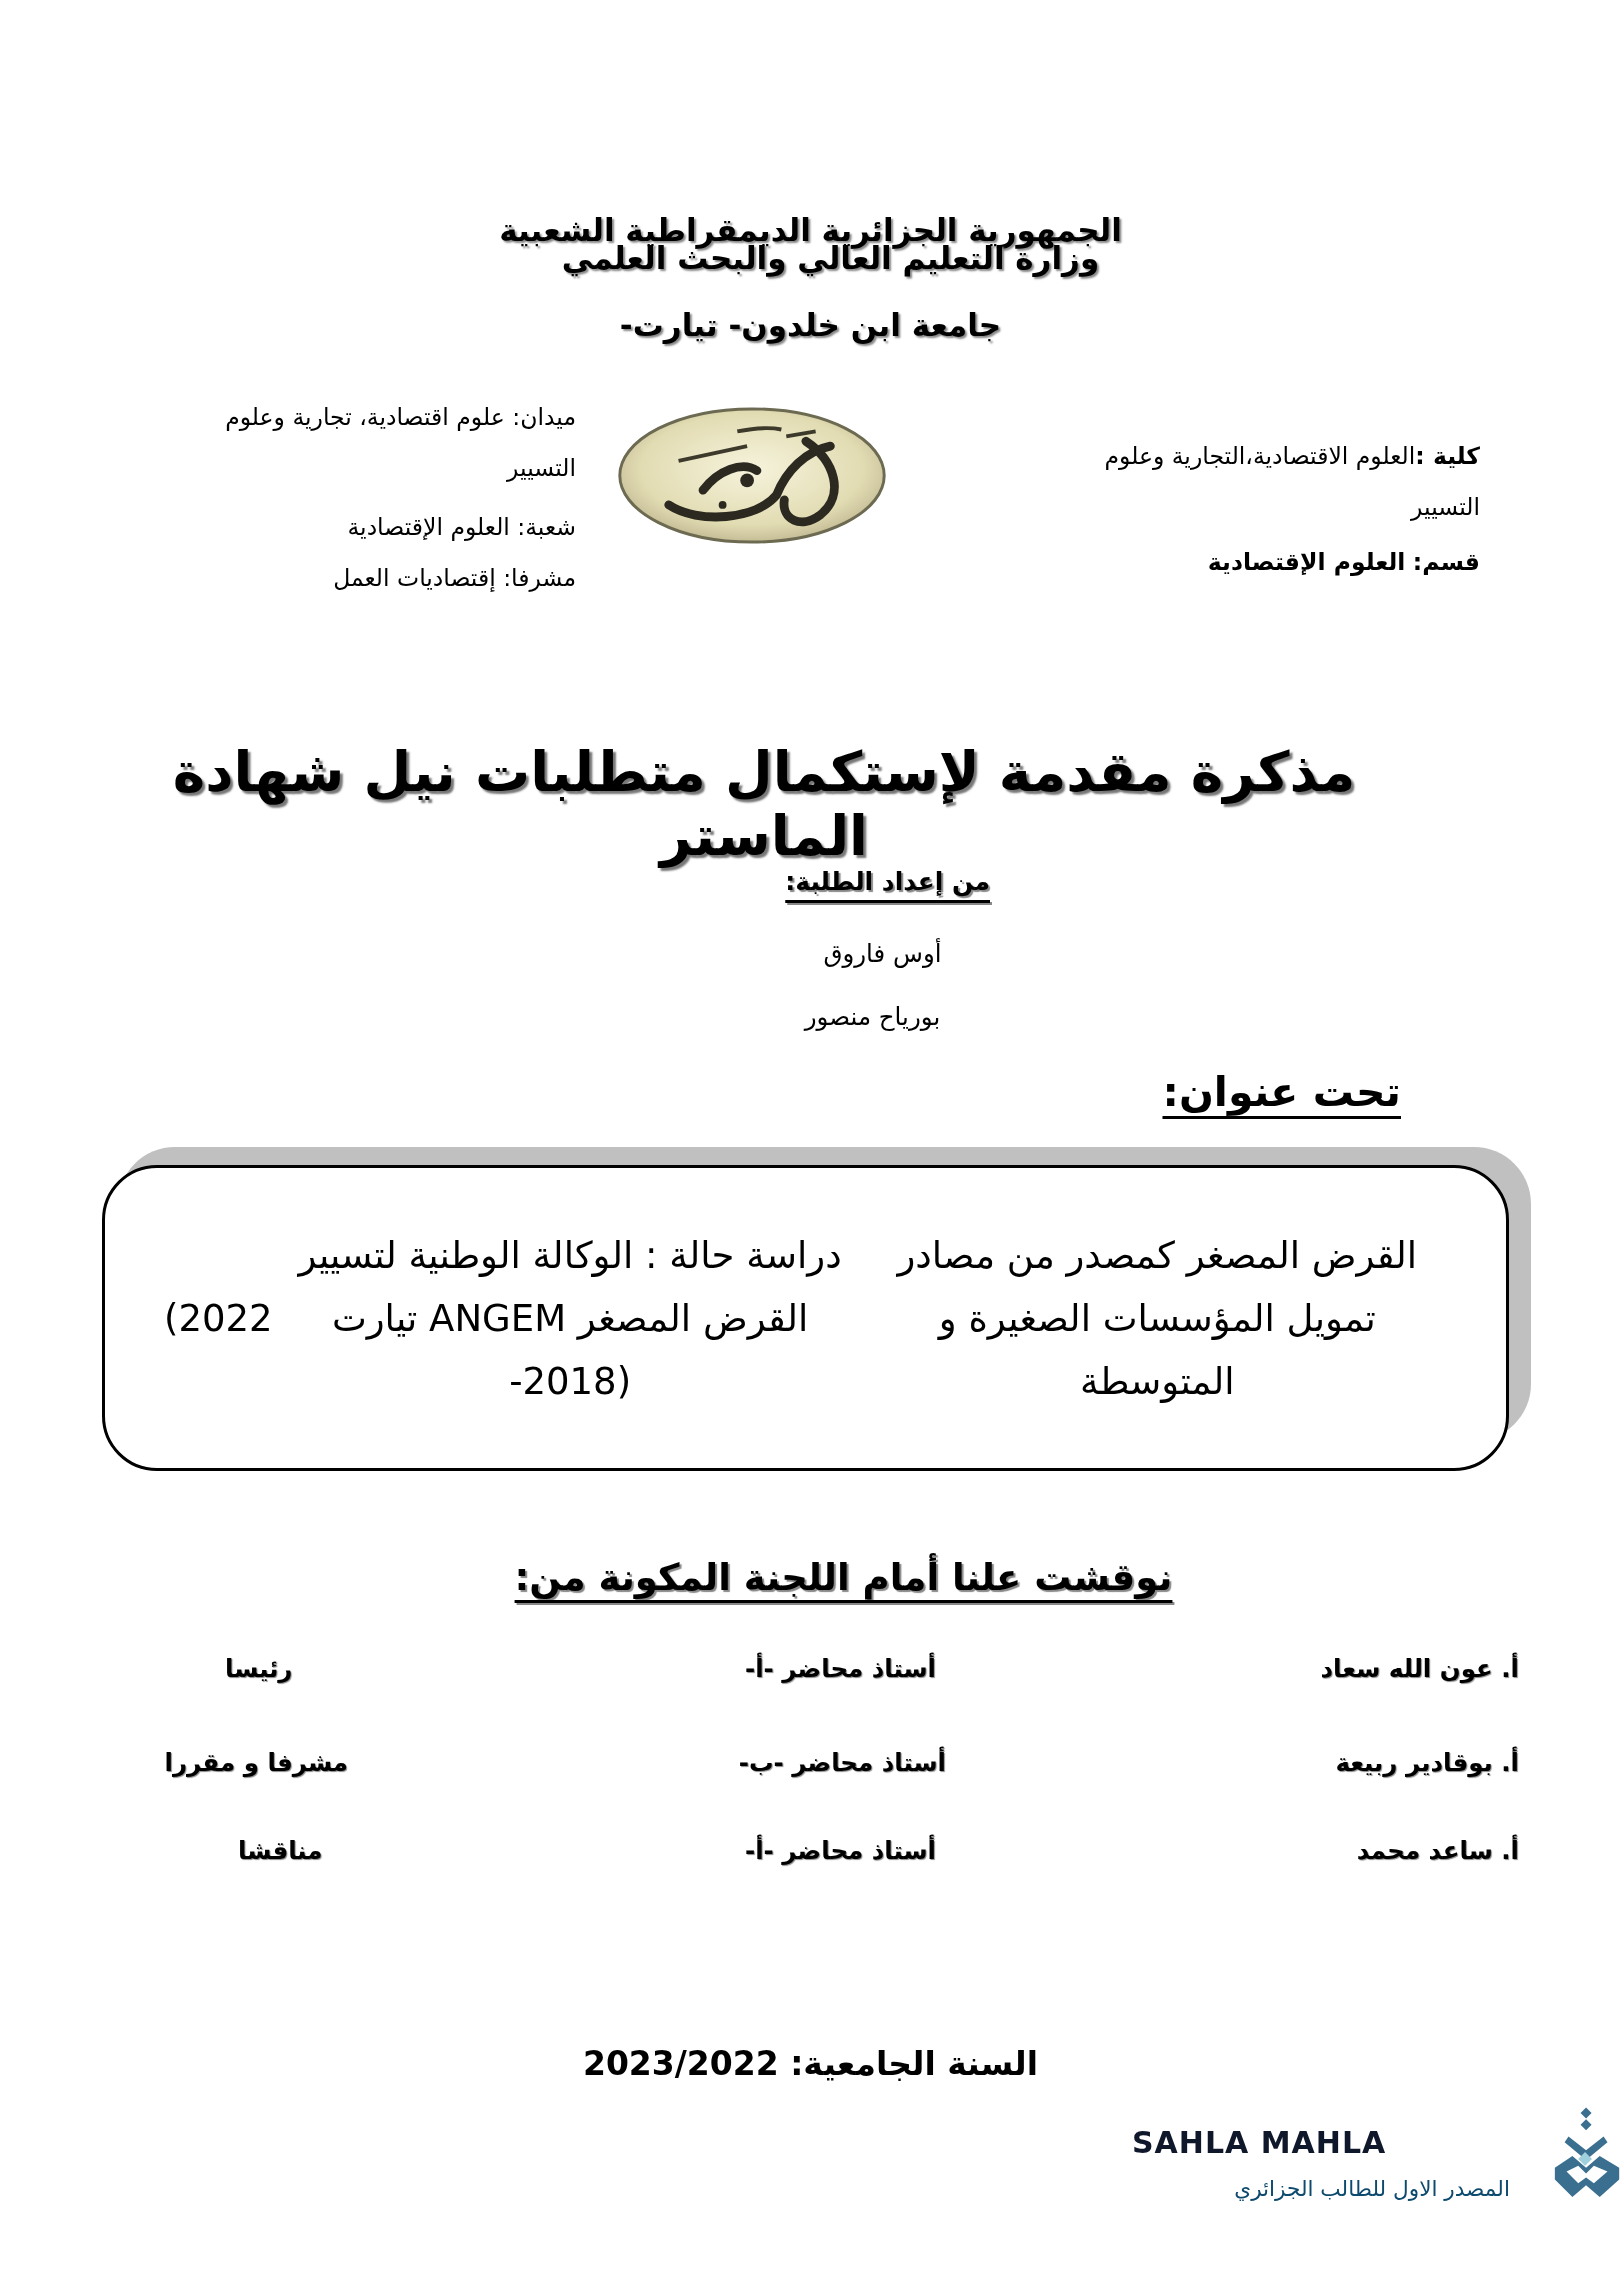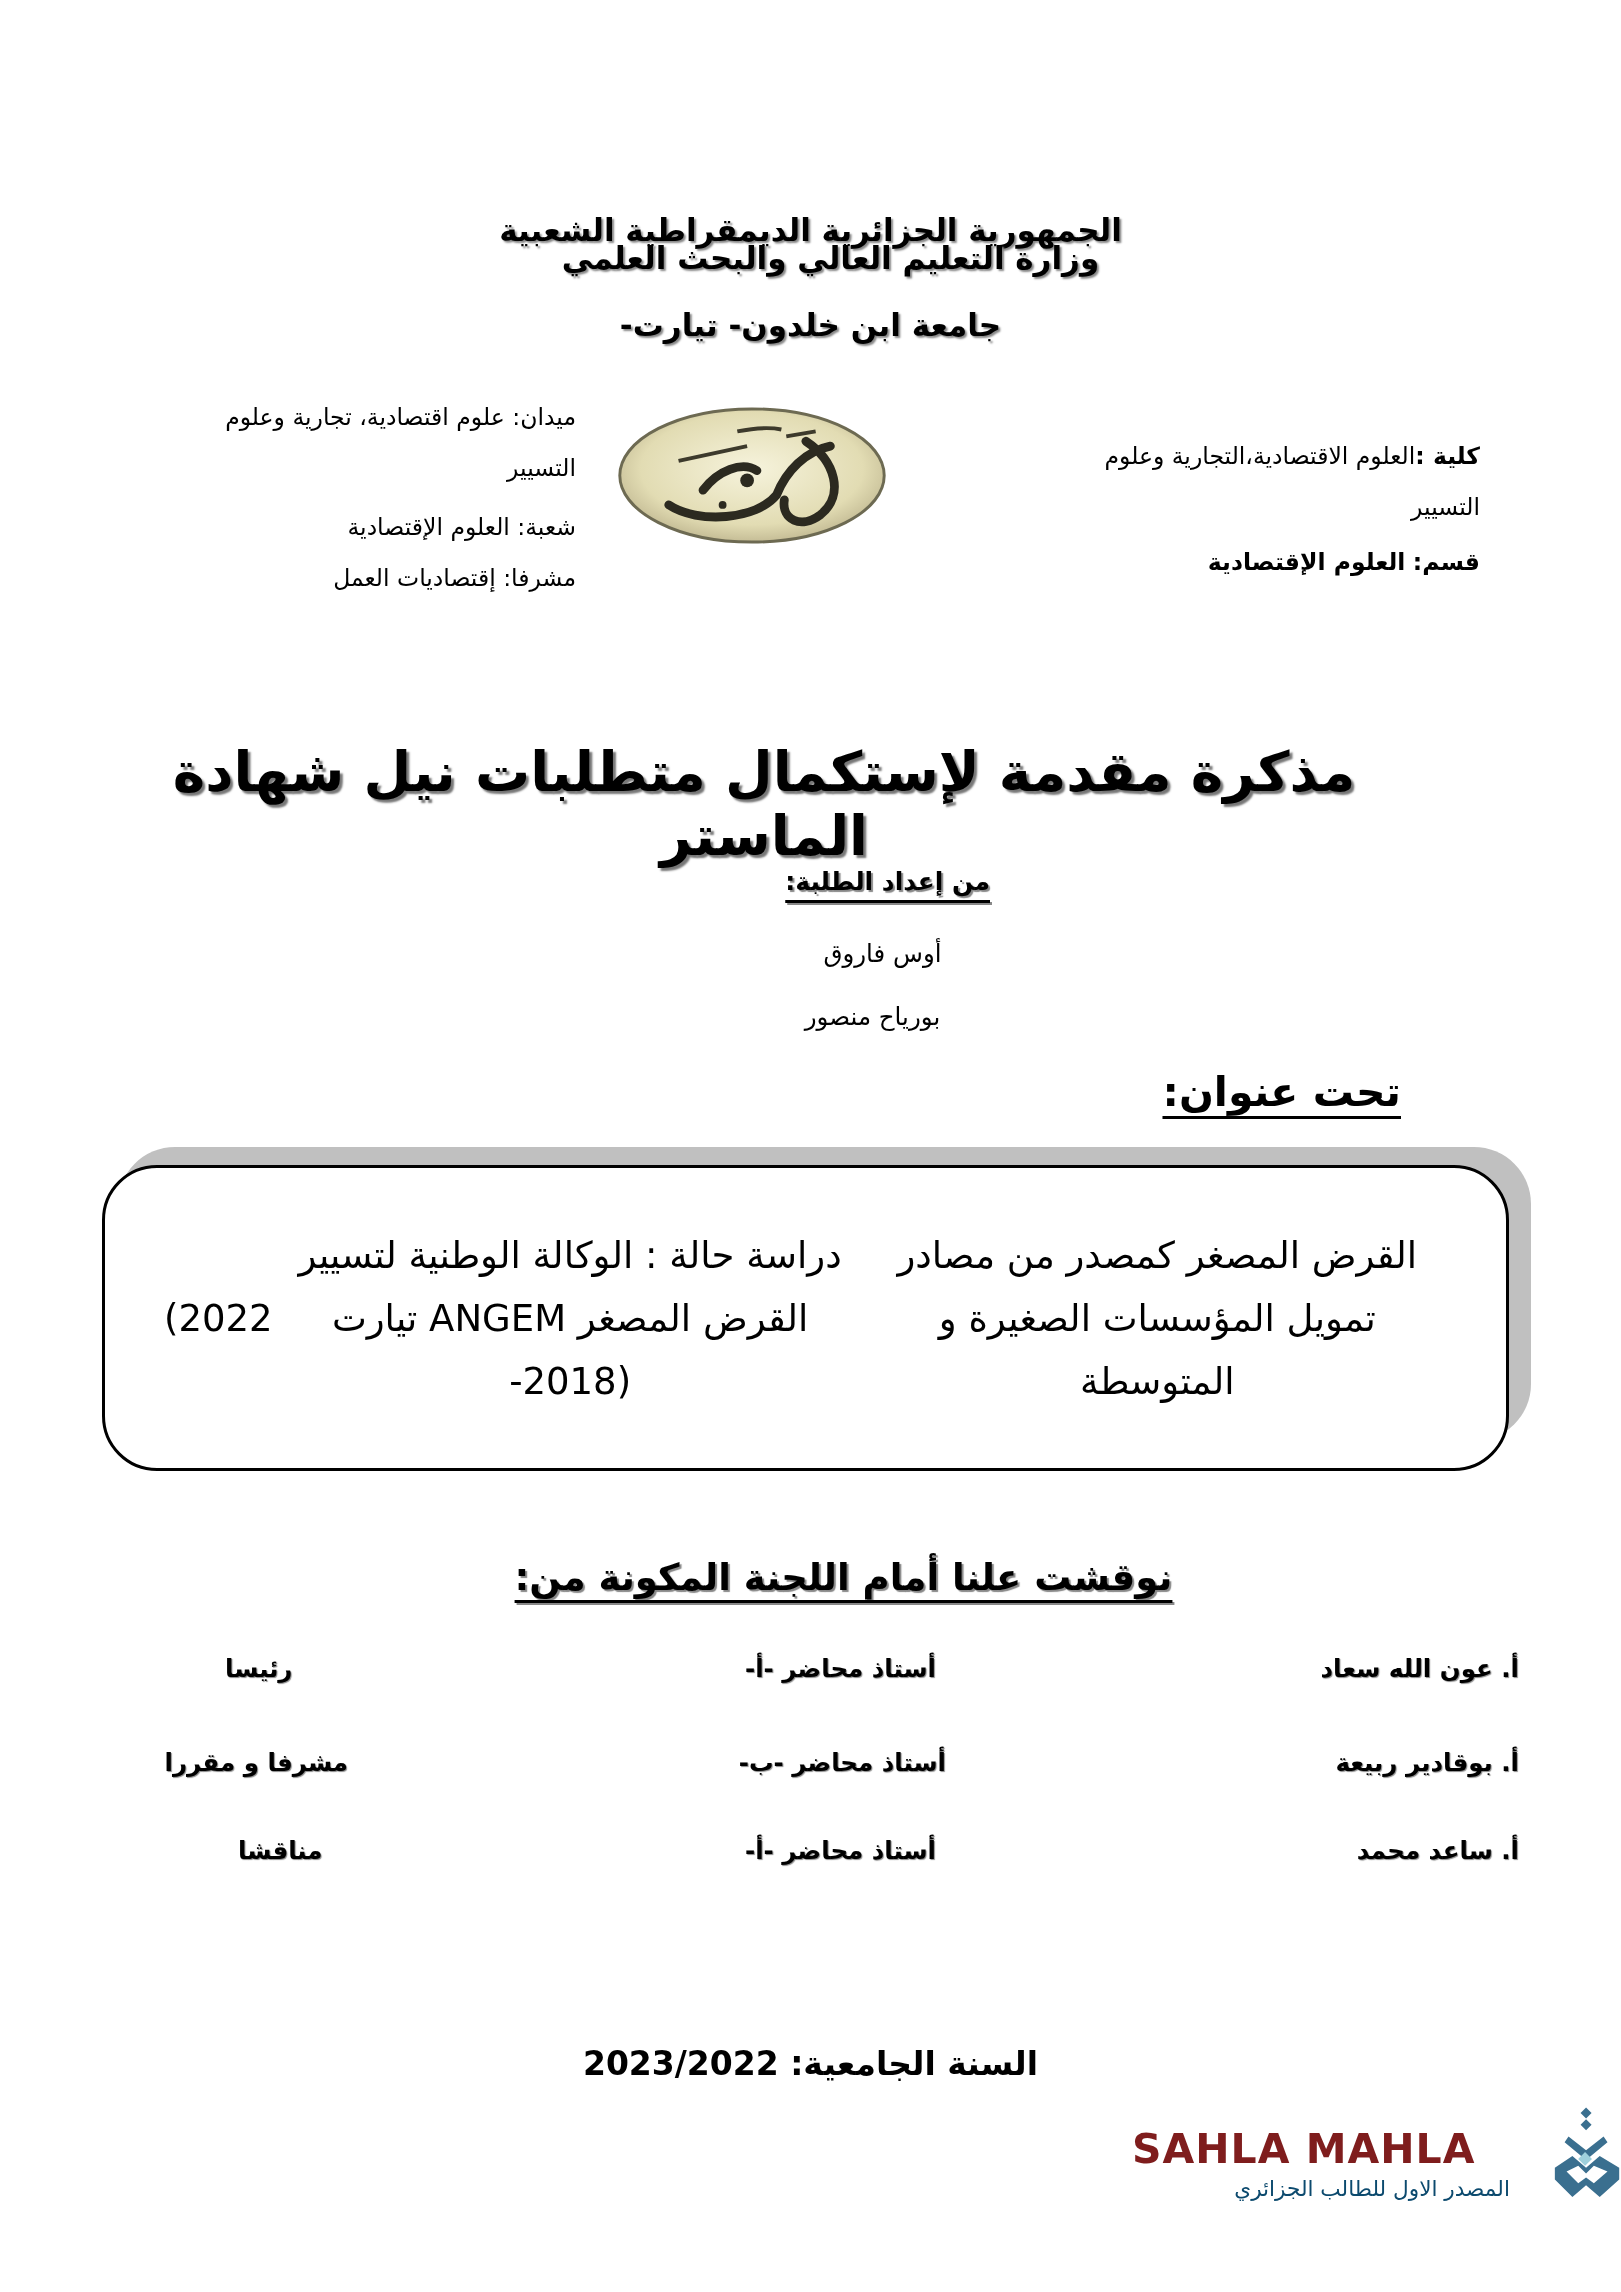--- a/index.html
+++ b/index.html
@@ -35,21 +35,21 @@
                    text-shadow: 1px 1px 1px #888; }
   .committee-row span { position: absolute; top: 0; white-space: nowrap; }
   .c-name { right: 0; }
   .c-rank { right: 583px; }
   .c-role { left: 17.6px; direction: rtl; }
 
   .year { font-weight: bold; font-size: 33px; }
 
   .sahla { left: 1132px; top: 2125px; width: 412px; height: 98px; }
   .sahla .word { position: absolute; left: 0; top: 0; font-family: "DejaVu Sans", sans-serif;
-                 font-size: 41px; font-weight: bold; color: #7f1d1d; letter-spacing: 1px; direction: ltr; }
+                 font-size: 30px; font-weight: bold; color: #0f172a; letter-spacing: 1px; direction: ltr; }
   .sahla .sub { position: absolute; left: 5.9px; top: 51px; font-size: 21.6px; color: #0c4a6e;
                 direction: rtl; width: 372px; text-align: right; }
   .sahla-icon { position: absolute; left: 417px; top: -17.6px; width: 78px; height: 98px; }
 </style>
 </head>
 <body>
 
 <div class="abs center-line header-line" style="top:165px;margin-top:47px;">الجمهورية الجزائرية الديمقراطية الشعبية</div>
 <div class="abs center-line header-line" style="top:240px;padding-left:20px;">وزارة التعليم العالي والبحث العلمي</div>
 <div class="abs center-line header-line" style="top:307px;">جامعة ابن خلدون- تيارت-</div>

